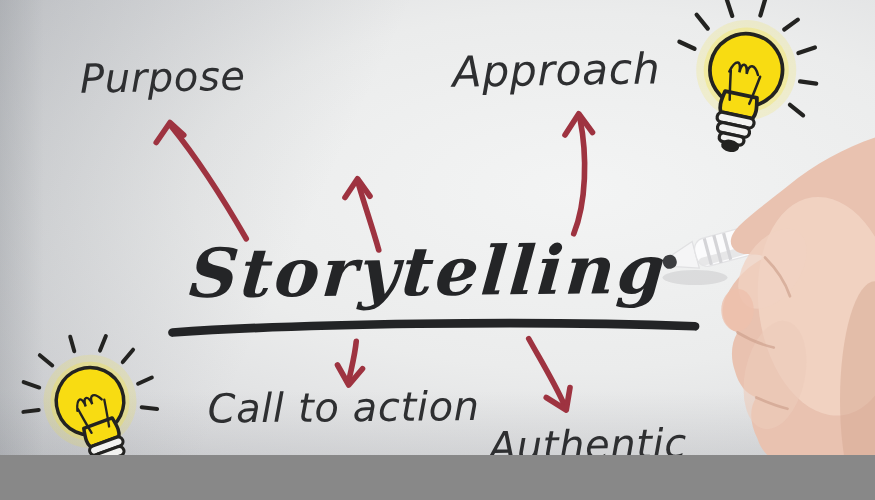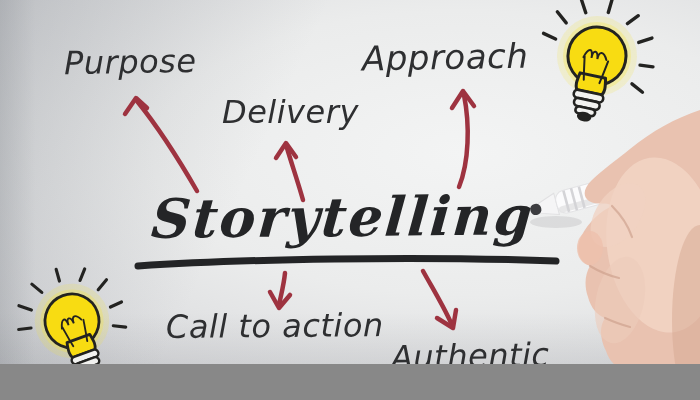--- a/index.html
+++ b/index.html
@@ -132,19 +132,18 @@
       <ellipse cx="590" cy="248" rx="13" ry="17" fill="#eec0ac" opacity="0.8"></ellipse>
       <g stroke="#cda08c" stroke-width="2.2" fill="none" stroke-linecap="round" opacity="0.65">
         <path d="M612,206 C621,215 628,225 632,237"></path>
         <path d="M590,266 C600,272 610,276 619,278"></path>
         <path d="M605,318 C614,322 622,325 630,327"></path>
       </g>
     </g>
   </svg>
 
   <div class="label w-purpose">Purpose</div>
-  <div class="label w-delivery">Delivery</div>
   <div class="label w-approach">Approach</div>
   <div class="title">Storytelling</div>
   <div class="label w-cta">Call to action</div>
   <div class="label w-authentic">Authentic</div>
 
 </div>
 
 </body></html>

